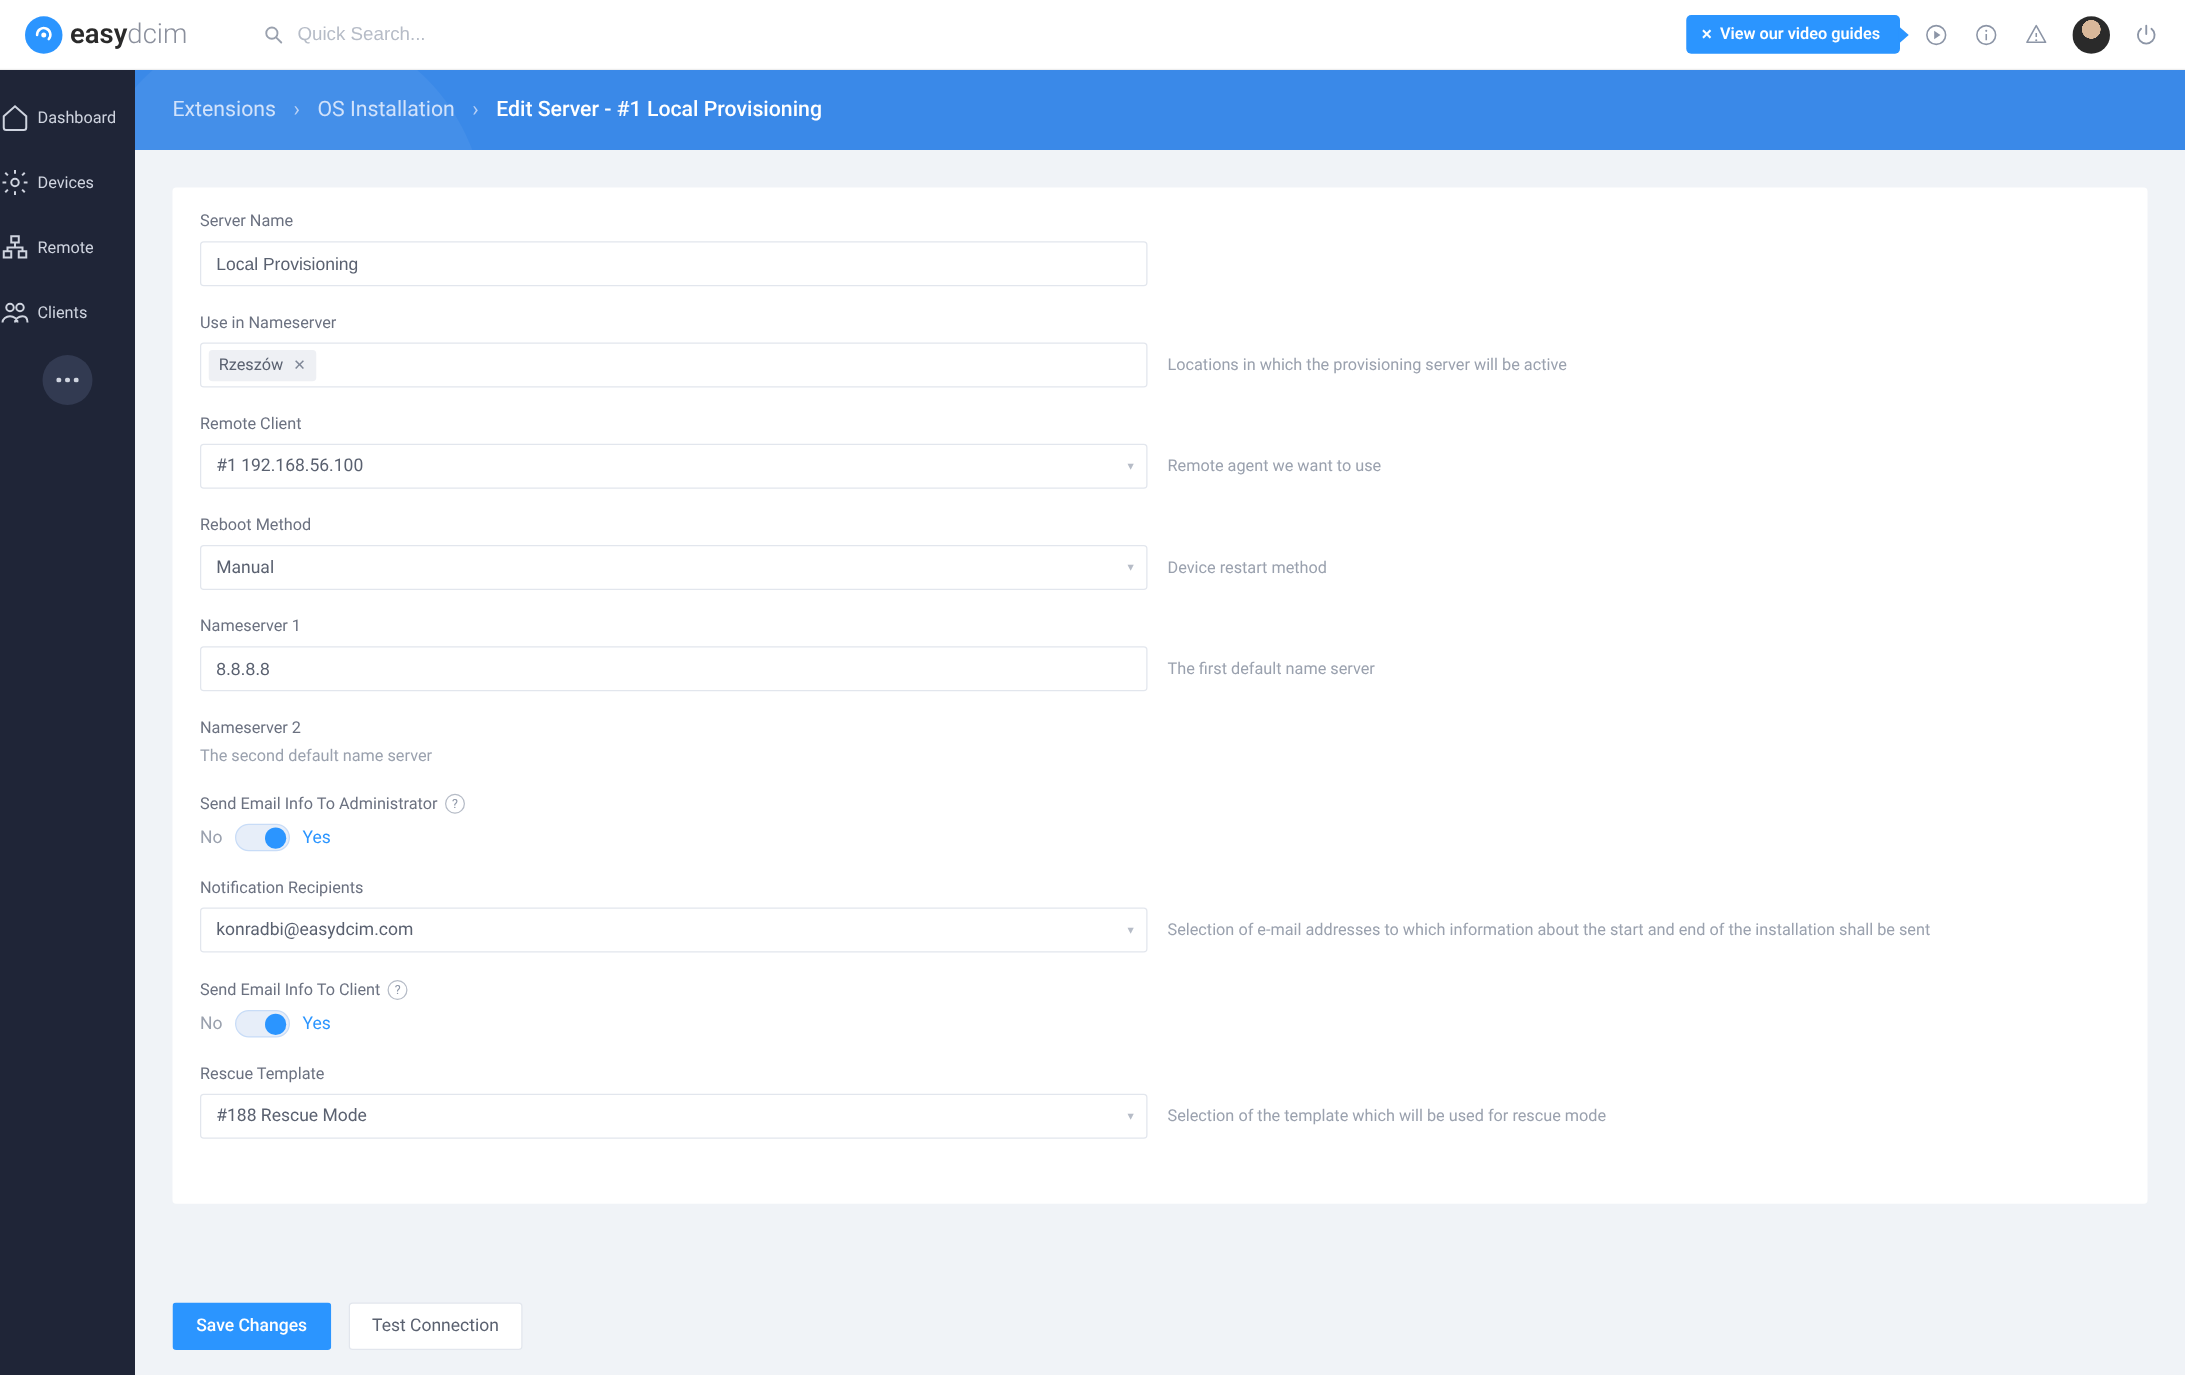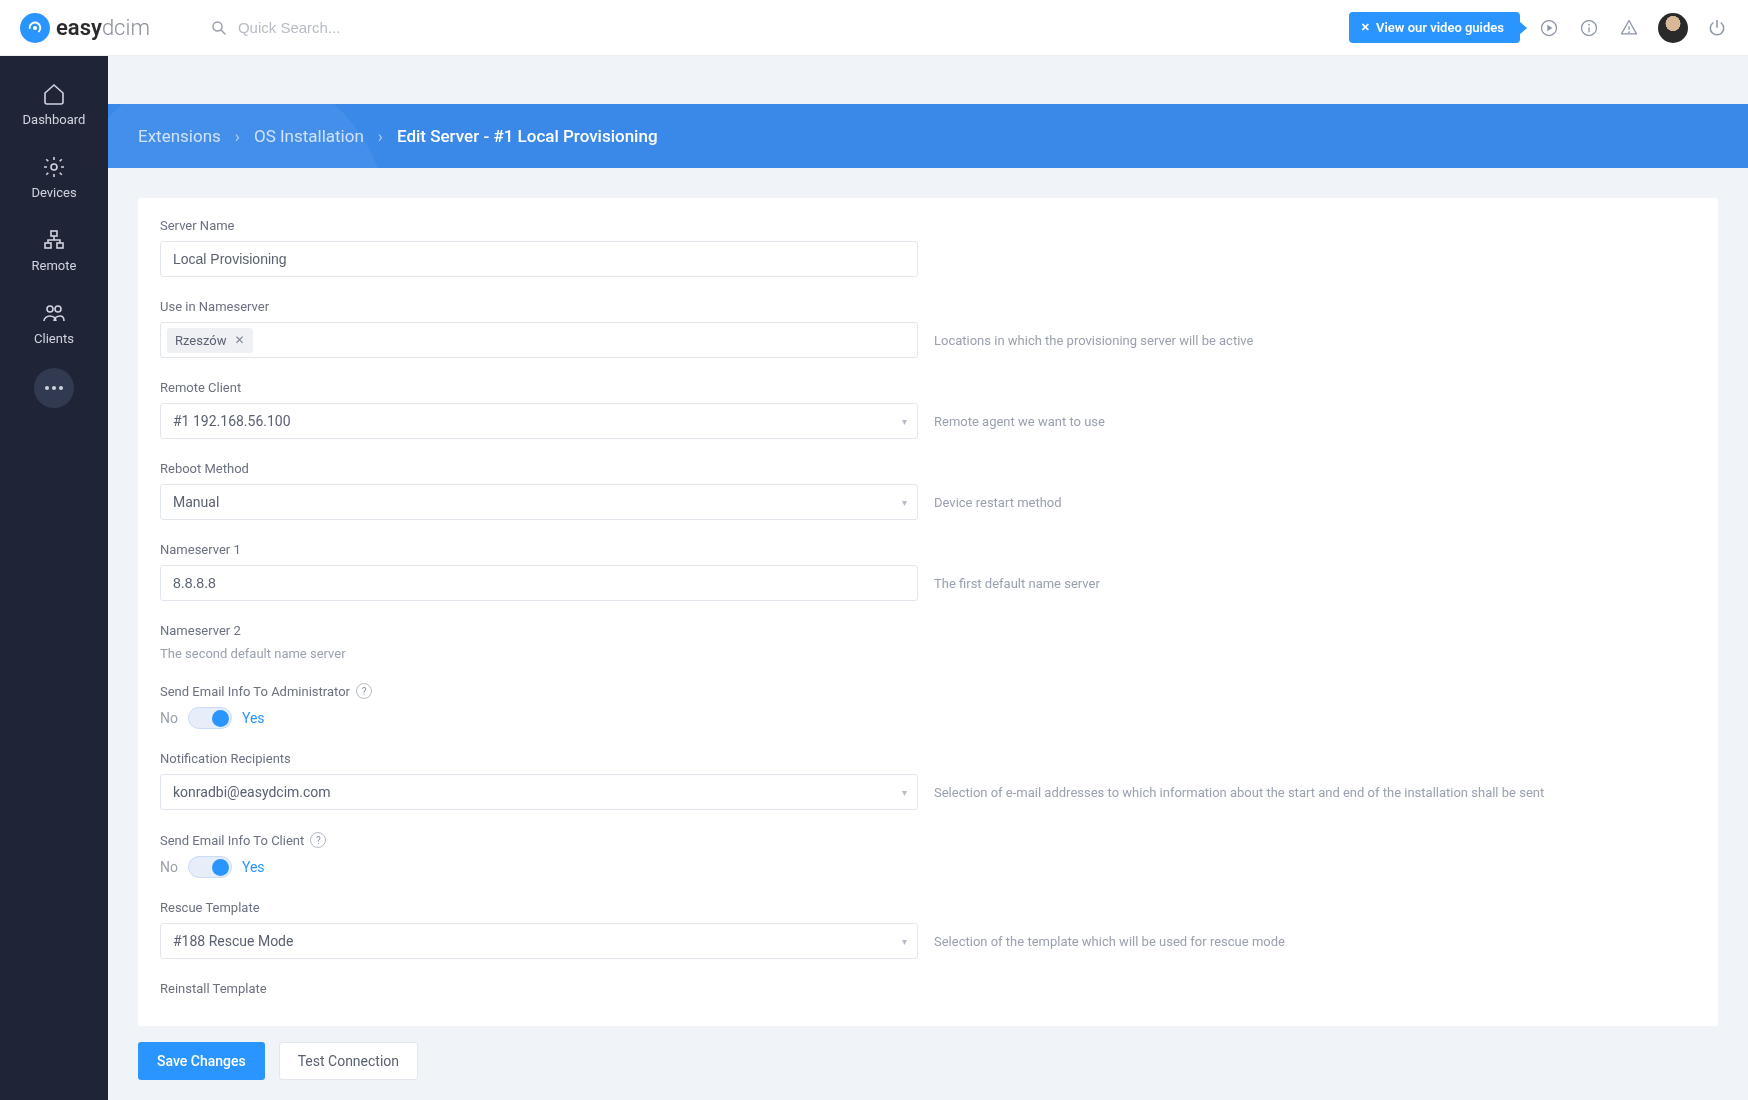--- a/index.html
+++ b/index.html
@@ -11,23 +11,23 @@
 .search { display: flex; align-items: center; gap: 10px; color: #9aa1ae; flex: 1; }
 .search input { border: none; outline: none; font-size: 15px; color: #555; width: 260px; }
 .search input::placeholder { color: #b6bcc7; }
 .top-actions { display: flex; align-items: center; gap: 18px; }
 .video-guides { background: #2b95ff; color: #fff; font-size: 13px; font-weight: 600; padding: 8px 16px 8px 12px; border-radius: 4px; display: flex; align-items: center; gap: 6px; position: relative; }
 .video-guides::after { content: ''; position: absolute; right: -7px; top: 50%; transform: translateY(-50%); border-left: 8px solid #2b95ff; border-top: 7px solid transparent; border-bottom: 7px solid transparent; }
 .icon-btn { width: 22px; height: 22px; display: flex; align-items: center; justify-content: center; color: #8c95a6; cursor: pointer; }
 .avatar { width: 30px; height: 30px; border-radius: 50%; background: #333 radial-gradient(circle at 50% 35%, #d9b89a 30%, #2a2a2a 31%); }
 .layout { display: flex; height: calc(1100px - 56px); }
 .sidebar { width: 108px; background: #1f2537; display: flex; flex-direction: column; align-items: center; padding-top: 14px; gap: 6px; }
-.nav-item { color: #cfd4df; display: flex; flex-direction: column; align-items: center; gap: 6px; padding: 12px 0 10px; width: 100%; font-size: 13px; cursor: pointer; }
+.nav-item { color: #cfd4df; display: flex; align-items: center; gap: 6px; padding: 12px 0 10px; width: 100%; font-size: 13px; cursor: pointer; }
 .nav-more { width: 40px; height: 40px; border-radius: 50%; background: #323a51; display: flex; align-items: center; justify-content: center; color: #cfd4df; margin-top: 6px; cursor: pointer; }
-.content { flex: 1; overflow: hidden; display: flex; flex-direction: column; margin-top: 48px; }
+.content { flex: 1; overflow: hidden; display: flex; flex-direction: column; }
 .breadcrumb-bar { background: linear-gradient(90deg, #3a89e8 0%, #3a89e8 40%, #3a89e8 100%); height: 64px; display: flex; align-items: center; padding: 0 30px; position: relative; overflow: hidden; }
 .breadcrumb-bar::before { content:''; position:absolute; left:-40px; top:-40px; width:320px; height:320px; border-radius:50%; background: rgba(255,255,255,0.05); }
 .crumbs { display: flex; align-items: center; gap: 14px; color: #d9e6fa; font-size: 17px; }
 .crumbs .link { color: #cfe1fb; cursor: pointer; }
 .crumbs .current { color: #fff; font-weight: 500; }
 .chevron { color: #b8d0f5; }
 .panel-wrap { padding: 30px; overflow-y: auto; position: relative; height: calc(100% - 64px); }
 .panel { background: #fff; border-radius: 3px; padding: 20px 22px 30px; }
 .field { margin-bottom: 22px; }
 .field-label { font-size: 13px; color: #6b7180; margin-bottom: 8px; display: flex; align-items: center; gap: 6px; }
@@ -273,23 +273,20 @@
             <div class="control">
               <div class="select">
                 <span>#188 Rescue Mode</span>
                 <span style="color:#b6bcc7;font-size:10px;">▾</span>
               </div>
             </div>
             <div class="hint">Selection of the template which will be used for rescue mode</div>
           </div>
         </div>
 
-        <div class="field" style="margin-bottom:60px;">
-          <div class="field-label">Reinstall Template</div>
-        </div>
 
       </div>
     </div>
   </div>
 </div>
 
 <div class="footer">
   <div class="btn btn-primary">
       <span>Save Changes</span>
     </div>

